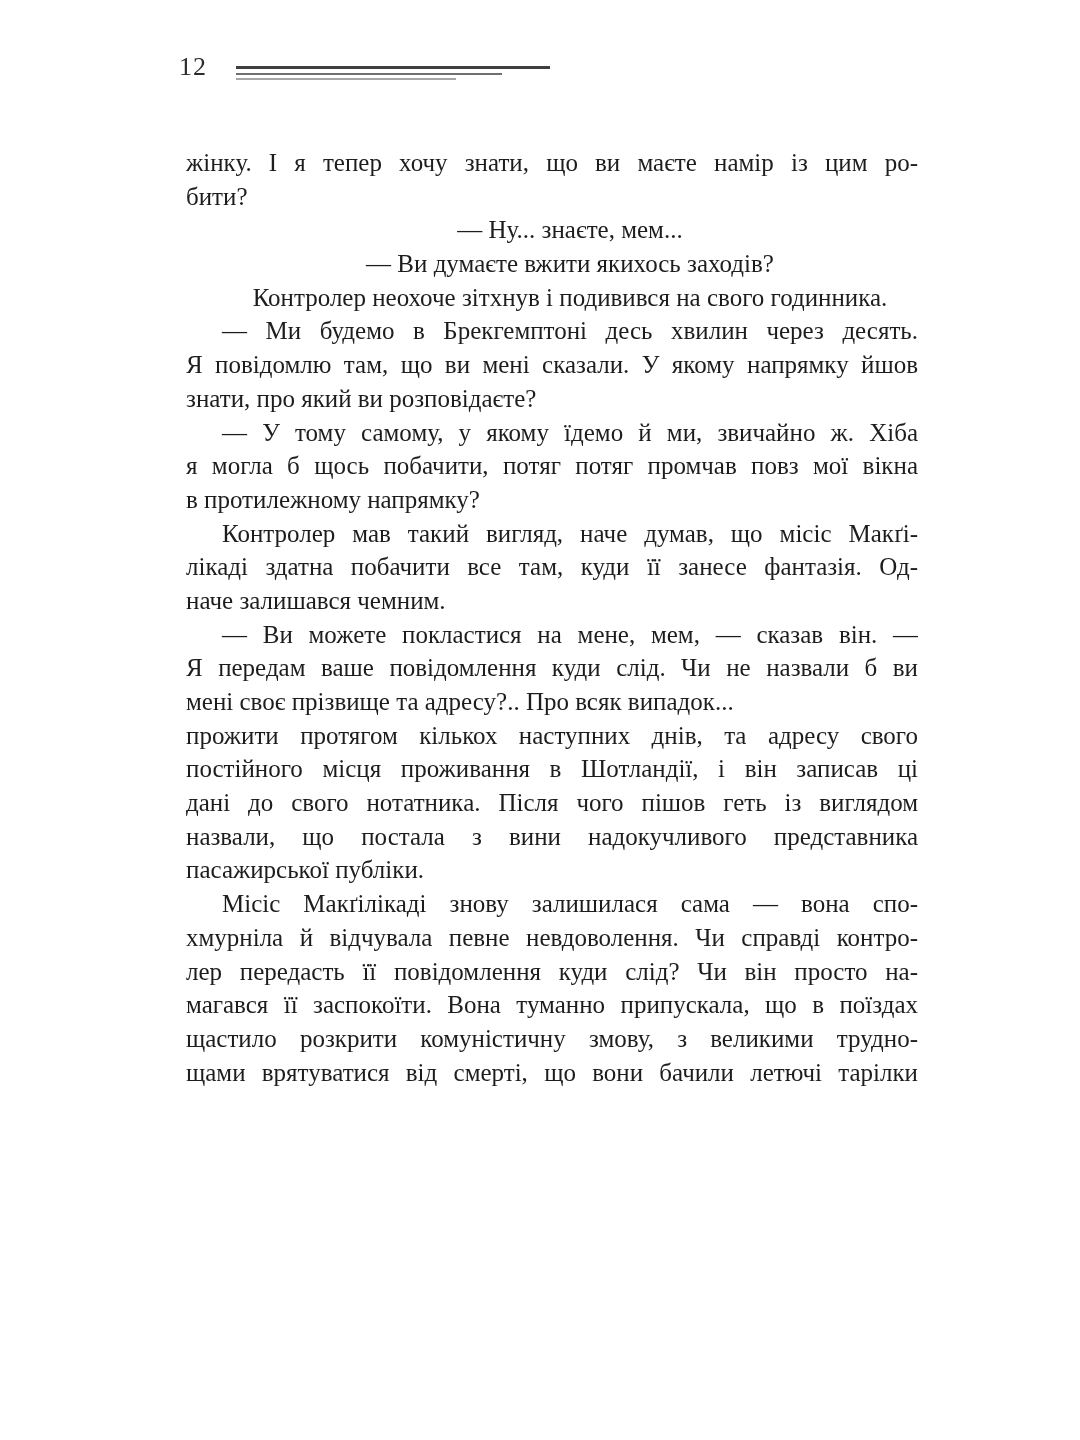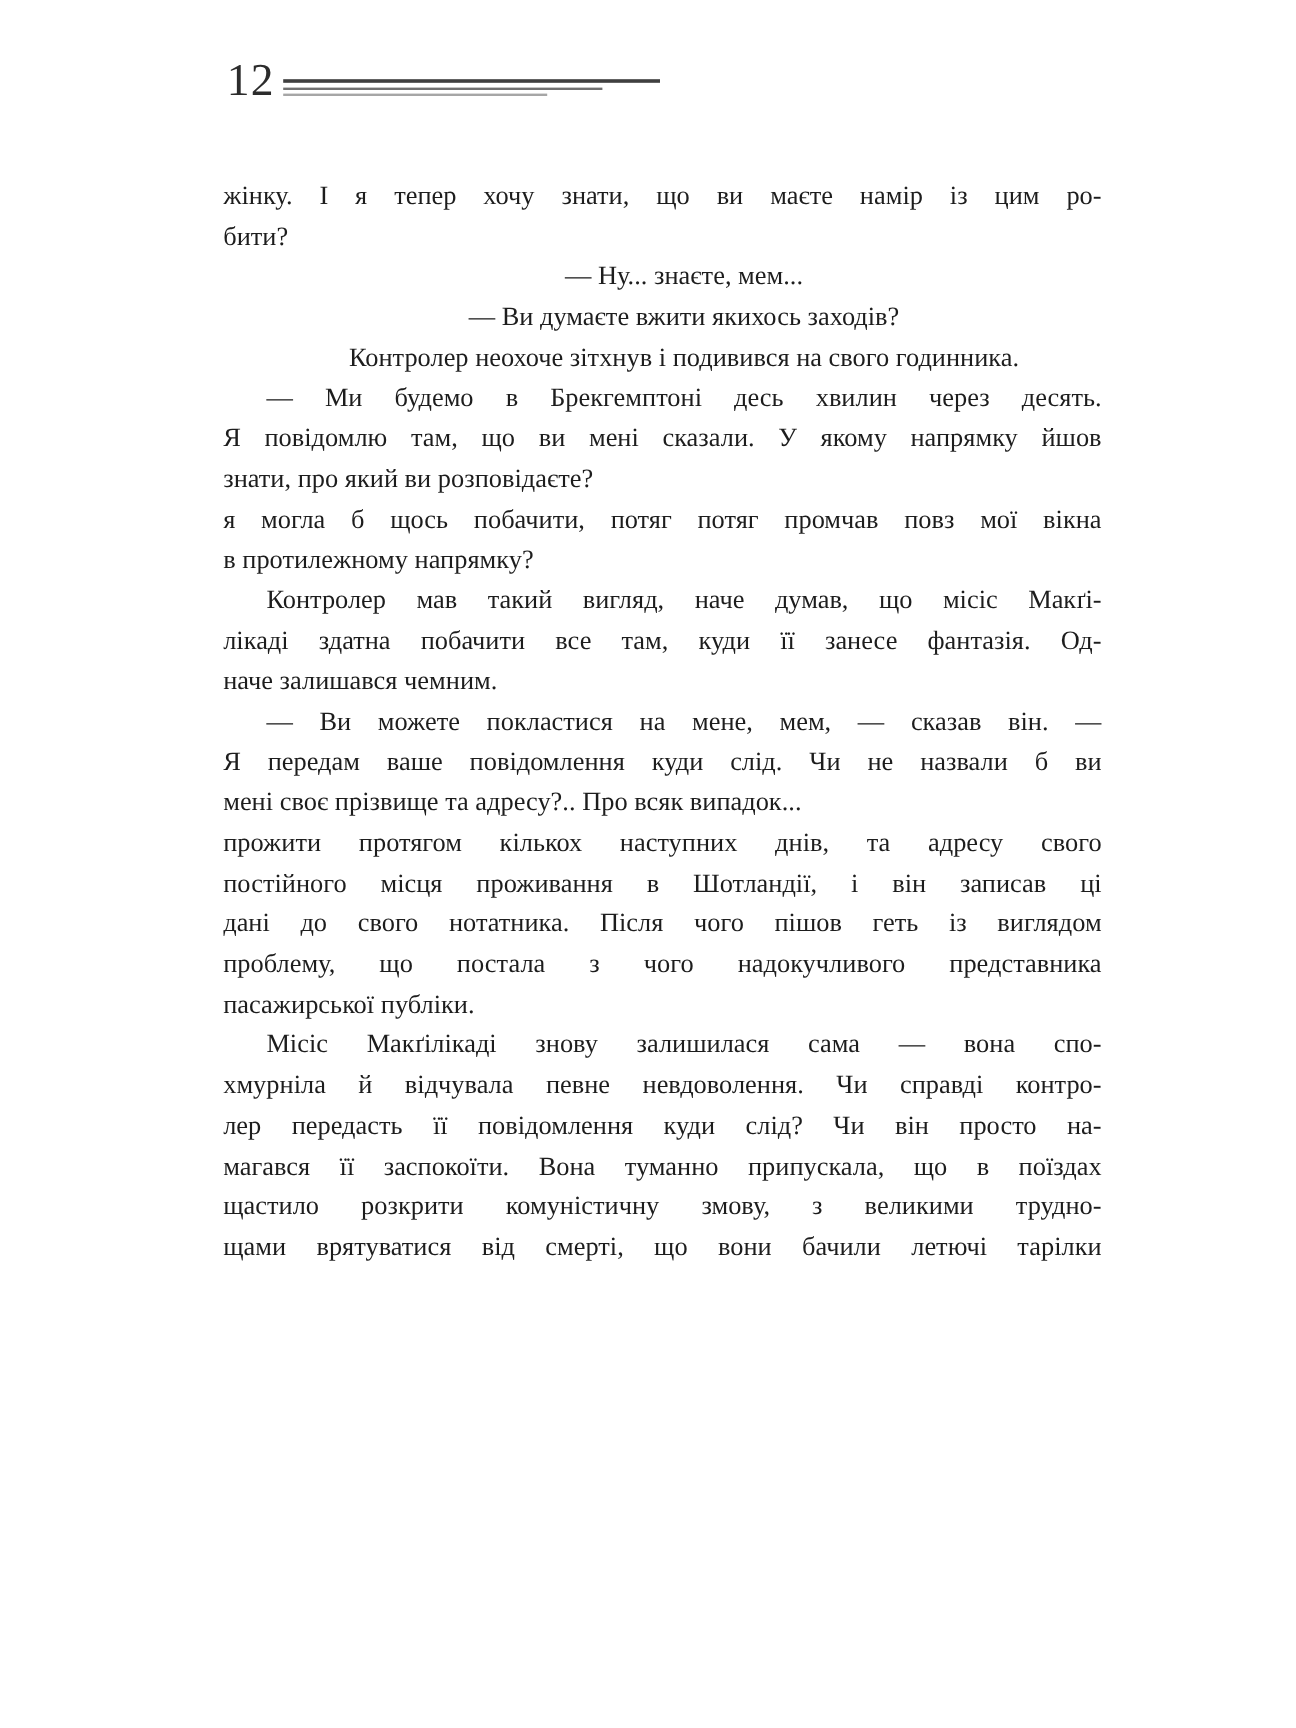--- a/index.html
+++ b/index.html
@@ -17,23 +17,23 @@
   }
   .page-header {
     position: absolute;
     left: 0;
     top: 0;
     width: 1080px;
     height: 100px;
   }
   .page-number {
     position: absolute;
-    left: 189px;
+    left: 179px;
     top: 48px;
-    font-size: 38px;
+    font-size: 26px;
     line-height: 38px;
     color: #2c2c2c;
     letter-spacing: 1px;
     text-align: right;
   }
   .header-rules {
     position: absolute;
     left: 236px;
     top: 66px;
     width: 320px;
@@ -45,21 +45,21 @@
   }
   .text-column {
     position: absolute;
     left: 186px;
     top: 146px;
     width: 732px;
   }
   .line {
     height: 33.7px;
     line-height: 33.7px;
-    font-size: 22px;
+    font-size: 25px;
     color: #1d1d1d;
     text-align: left;
     overflow: hidden;
     white-space: nowrap;
   }
   .line.just {
     white-space: normal;
     text-align: justify;
     text-align-last: justify;
   }
@@ -84,32 +84,33 @@
 
   <div class="text-column">
       <div class="line just">жінку. І я тепер хочу знати, що ви маєте намір із цим ро-</div>
       <div class="line">бити?</div>
       <div class="line indent">— Ну... знаєте, мем...</div>
       <div class="line indent">— Ви думаєте вжити якихось заходів?</div>
       <div class="line indent">Контролер неохоче зітхнув і подивився на свого годинника.</div>
       <div class="line just indent">— Ми будемо в Брекгемптоні десь хвилин через десять.</div>
       <div class="line just">Я повідомлю там, що ви мені сказали. У якому напрямку йшов</div>
       <div class="line">знати, про який ви розповідаєте?</div>
+      <div class="line just indent">— У тому самому, у якому їдемо й ми, звичайно ж. Хіба</div>
       <div class="line just">я могла б щось побачити, потяг потяг промчав повз мої вікна</div>
       <div class="line">в протилежному напрямку?</div>
       <div class="line just indent">Контролер мав такий вигляд, наче думав, що місіс Макґі-</div>
       <div class="line just">лікаді здатна побачити все там, куди її занесе фантазія. Од-</div>
       <div class="line">наче залишався чемним.</div>
       <div class="line just indent">— Ви можете покластися на мене, мем, — сказав він. —</div>
       <div class="line just">Я передам ваше повідомлення куди слід. Чи не назвали б ви</div>
       <div class="line">мені своє прізвище та адресу?.. Про всяк випадок...</div>
       <div class="line just">прожити протягом кількох наступних днів, та адресу свого</div>
       <div class="line just">постійного місця проживання в Шотландії, і він записав ці</div>
       <div class="line just">дані до свого нотатника. Після чого пішов геть із виглядом</div>
-      <div class="line just">проблему, що постала з чого надокучливого представника</div>
+      <div class="line just">назвали, що постала з вини надокучливого представника</div>
       <div class="line">пасажирської публіки.</div>
       <div class="line just indent">Місіс Макґілікаді знову залишилася сама — вона спо-</div>
       <div class="line just">хмурніла й відчувала певне невдоволення. Чи справді контро-</div>
       <div class="line just">лер передасть її повідомлення куди слід? Чи він просто на-</div>
       <div class="line just">магався її заспокоїти. Вона туманно припускала, що в поїздах</div>
       <div class="line just">щастило розкрити комуністичну змову, з великими трудно-</div>
       <div class="line just">щами врятуватися від смерті, що вони бачили летючі тарілки</div>
     </div>
 
 </div>

